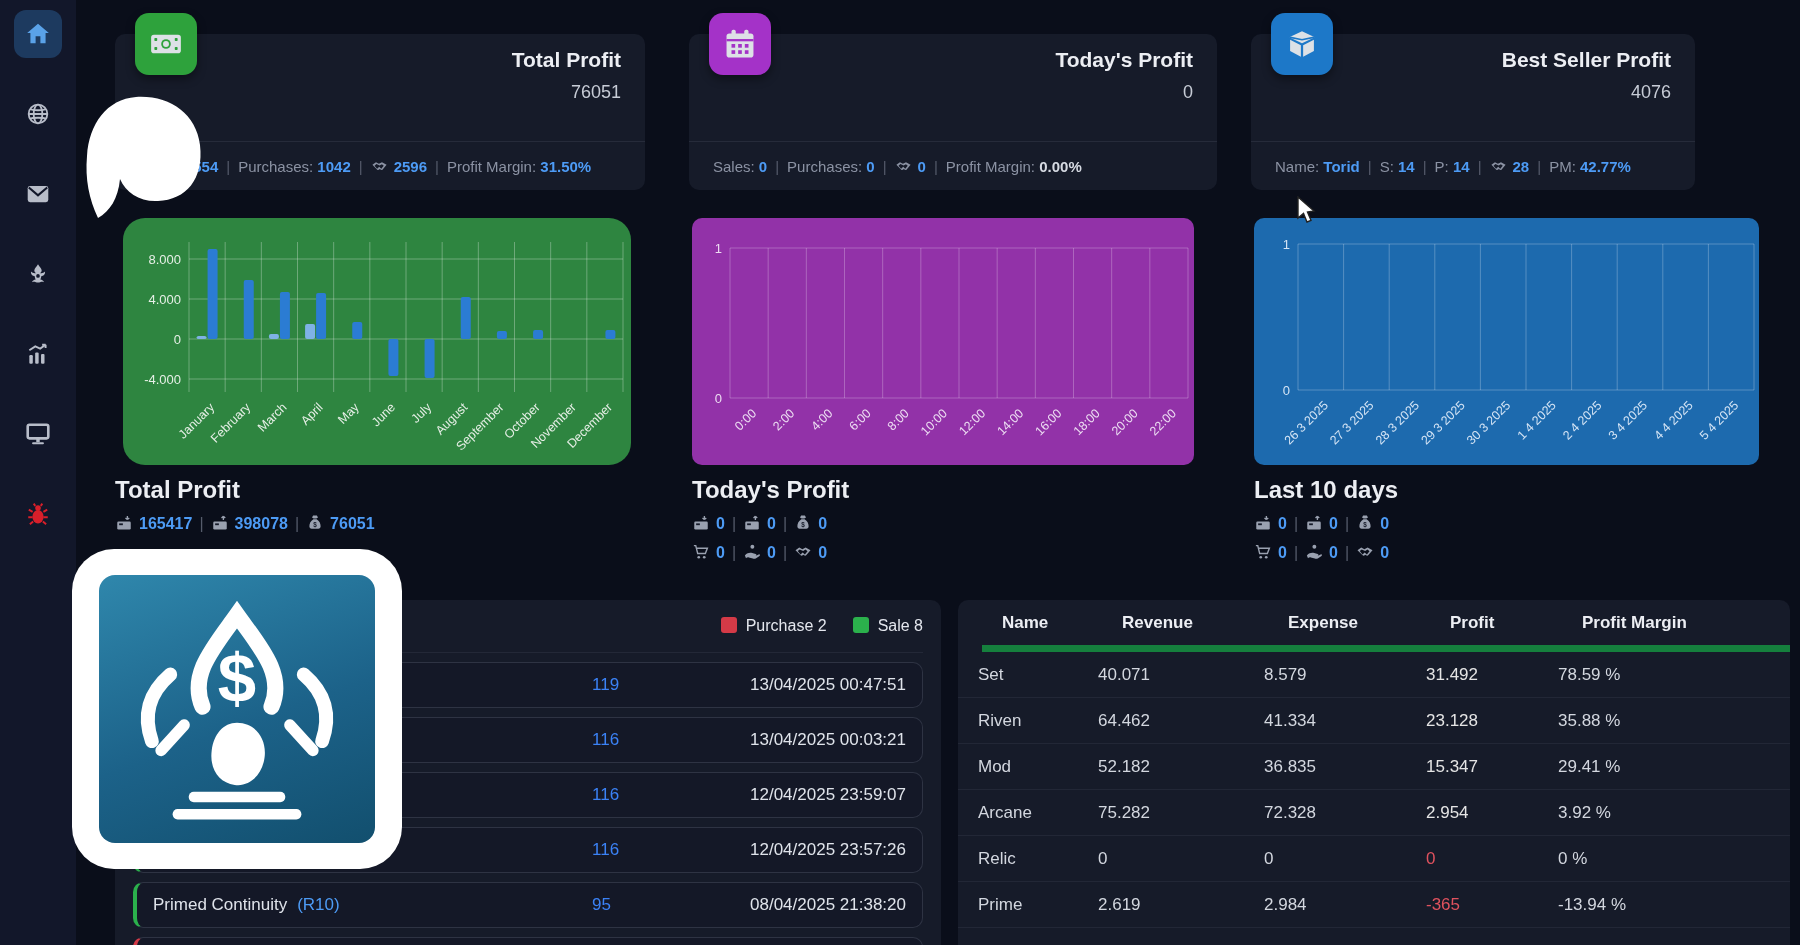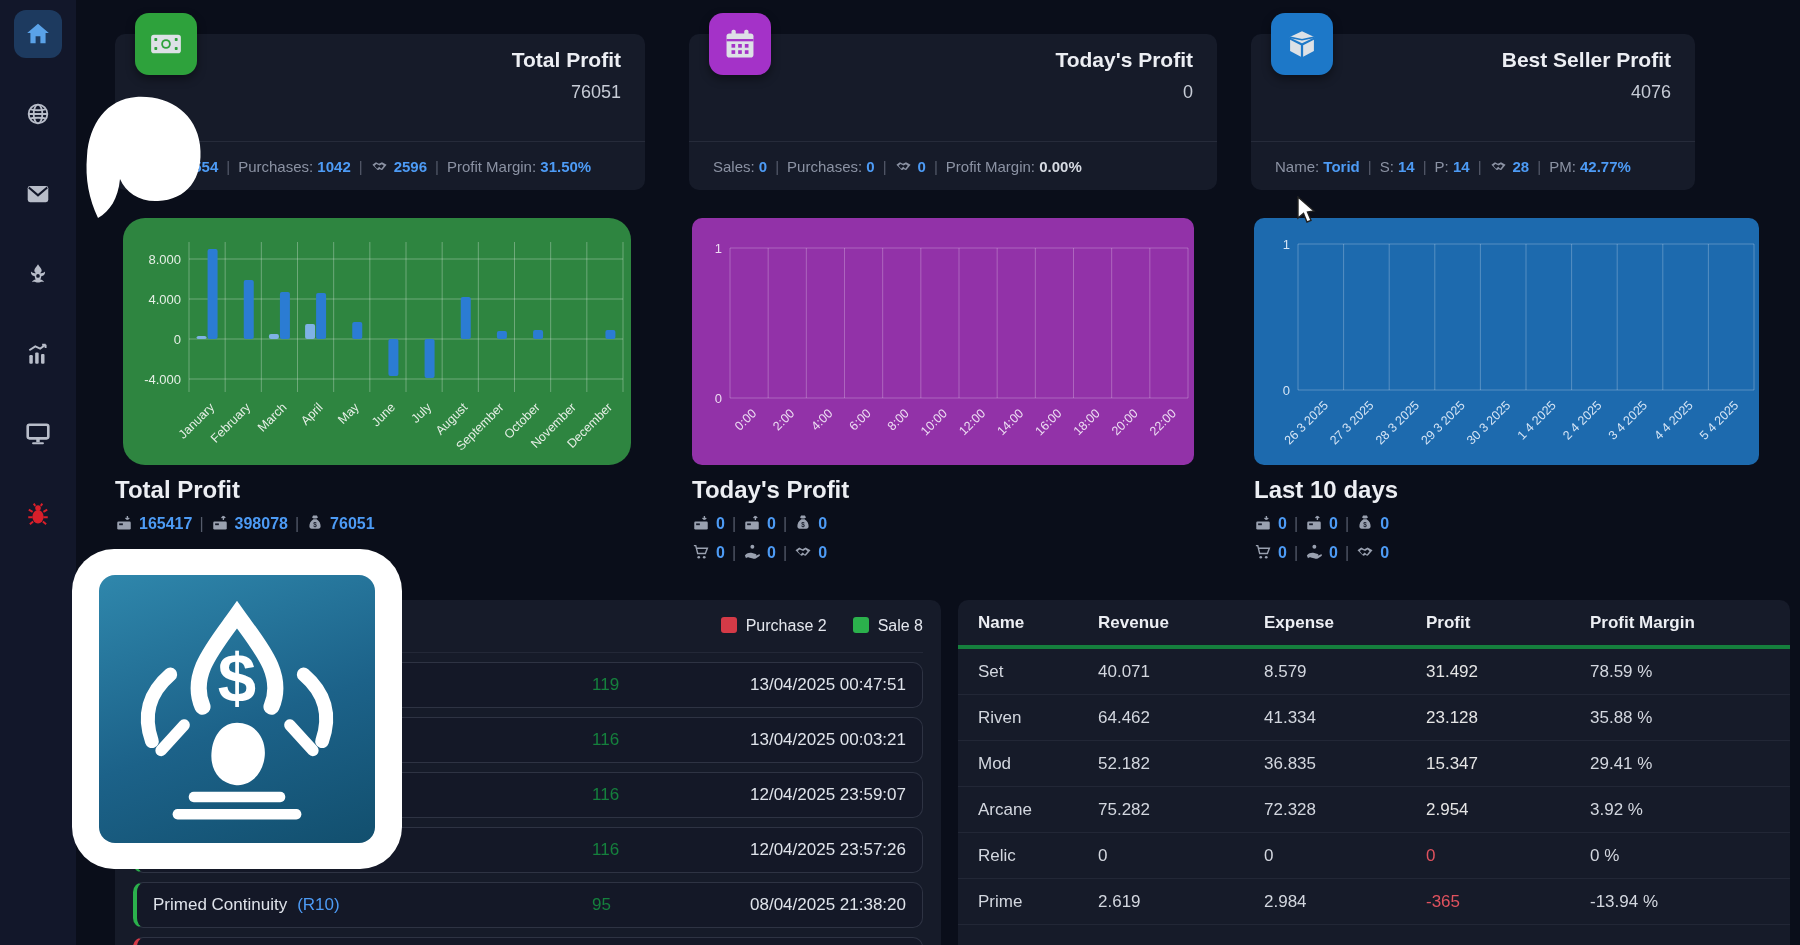--- a/index.html
+++ b/index.html
@@ -41,30 +41,30 @@
   .trades{position:absolute;left:115px;top:600px;width:826px;height:400px;
           background:#161b29;border-radius:10px;padding:0 18px;box-sizing:border-box;}
   .legend{display:flex;justify-content:flex-end;align-items:center;gap:26px;height:52px;
           font-size:16px;color:#e4e7ee;border-bottom:1px solid #232837;}
   .lg-sq{display:inline-block;width:16px;height:16px;border-radius:3px;margin-right:9px;vertical-align:-2px;}
   .trow{position:relative;height:44px;margin-top:9px;border:1px solid #2e3343;border-left:4px solid #2bb14c;
         border-radius:10px;display:flex;align-items:center;padding:0 16px;font-size:17px;color:#dfe3ea;background:#141827;}
   .trow.purchase{border-left-color:#d43a47;}
   .trow .tname{flex:0 0 auto;}
   .trow .trank{color:#4d9bf5;margin-left:10px;}
-  .trow .tprice{position:absolute;left:455px;color:#15803d;}
+  .trow .tprice{position:absolute;left:455px;color:#3b82f6;}
   .trow .tdate{margin-left:auto;}
   
   .cats{position:absolute;left:958px;top:600px;width:832px;height:400px;
         background:#161b29;border-radius:10px;box-sizing:border-box;}
   .cats .hrow,.cats .crow{position:relative;height:45px;}
-  .cats .hrow{font-weight:bold;color:#eceef3;font-size:17px;border-bottom:4px solid #15803d;}
+  .cats .hrow{font-weight:bold;color:#eceef3;font-size:17px;border-bottom:7px solid #15803d;margin-left:24px;}
   .cats .crow{font-size:17px;color:#d3d7df;border-bottom:1px solid #222736;}
   .cats span{position:absolute;top:50%;transform:translateY(-50%);}
-  .c0{left:20px;} .c1{left:140px;} .c2{left:306px;} .c3{left:468px;} .c4{left:632px;}
+  .c0{left:20px;} .c1{left:140px;} .c2{left:306px;} .c3{left:468px;} .c4{left:600px;}
   .profit-green{color:#e5e5e5;} .profit-red{color:#e0525e;}
   
   .blob{position:absolute;left:74px;top:95px;width:136px;height:126px;z-index:50;}
   .applogo{position:absolute;left:72px;top:549px;width:330px;height:320px;background:#ffffff;
            border-radius:42px;z-index:50;display:flex;align-items:center;justify-content:center;}
   .applogo .inner{width:276px;height:268px;border-radius:16px;
            background:linear-gradient(160deg,#2f87ac 0%,#1c6289 55%,#124f6e 100%);
            display:flex;align-items:center;justify-content:center;}
   .applogo svg{width:230px;height:230px;}
   .cursor{position:absolute;left:1296px;top:196px;width:22px;height:30px;z-index:60;}

